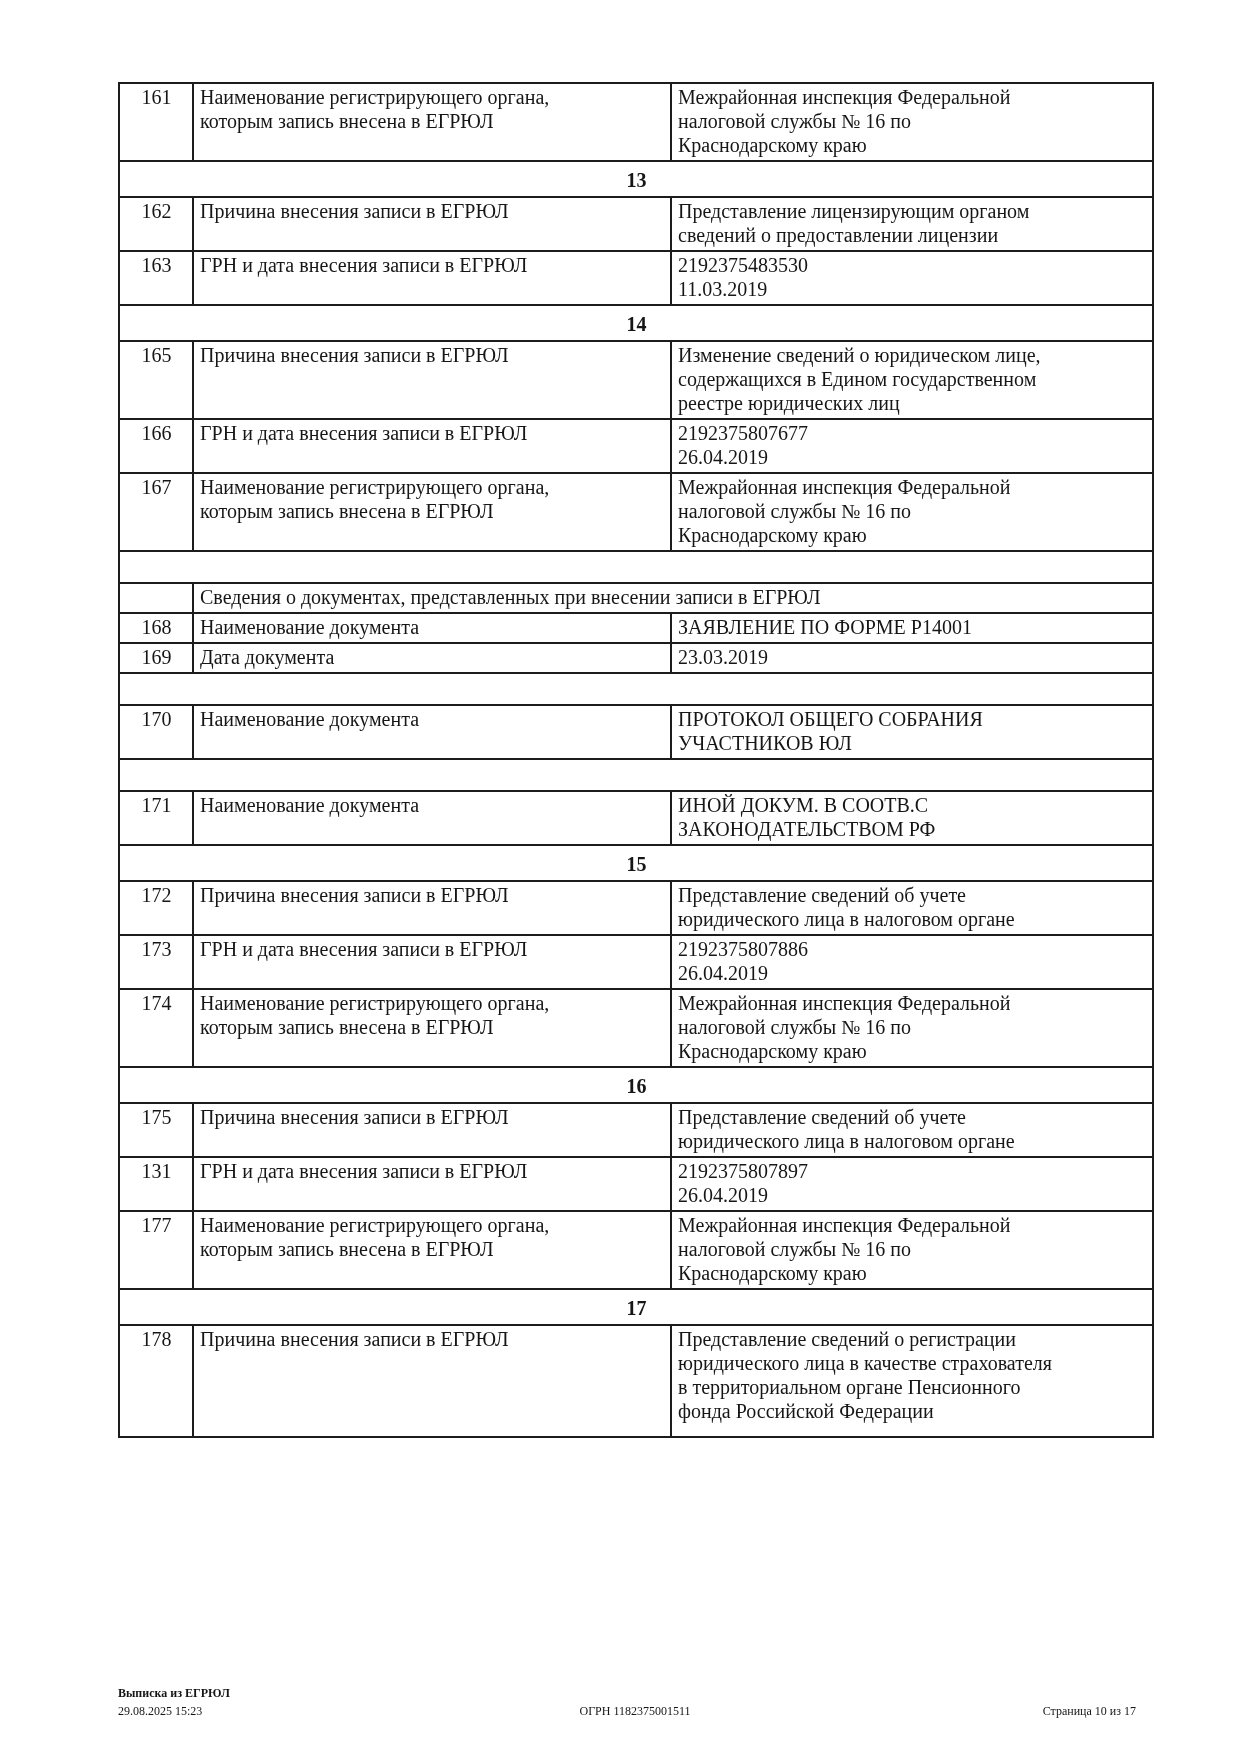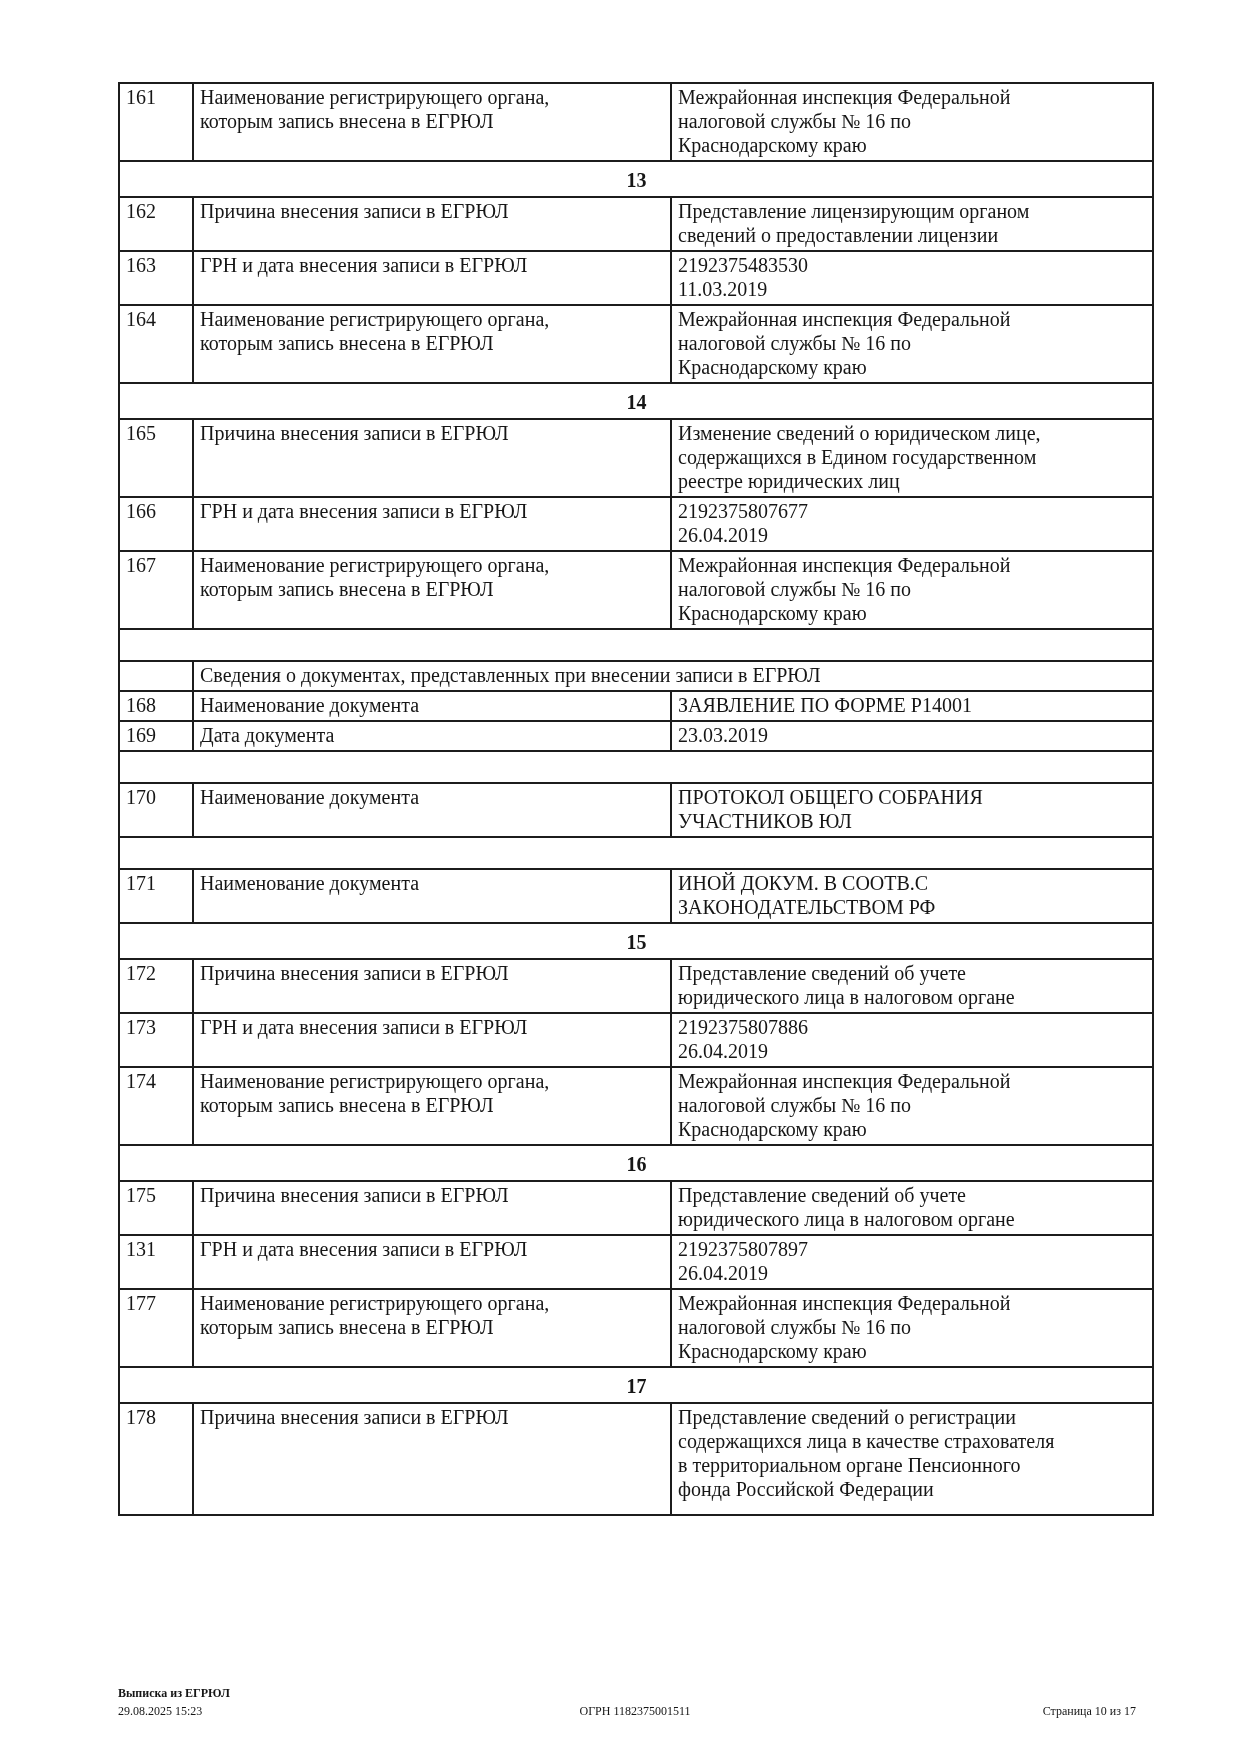--- a/index.html
+++ b/index.html
@@ -26,21 +26,21 @@
   col.c-value { width: 482px; }
   table.egrul td {
     border: 2px solid #1c1c1c;
     vertical-align: top;
     font-size: 20px;
     line-height: 24px;
     padding: 1px 5px 3px 6px;
     white-space: pre-line;
     overflow: hidden;
   }
-  td.num { text-align: left; padding-left: 2px; padding-right: 2px; }
+  td.num { text-align: center; padding-left: 2px; padding-right: 2px; }
   tr.section td {
     text-align: center;
     font-weight: bold;
     white-space: normal;
     height: 26px;
     padding-top: 6px;
     padding-bottom: 2px;
   }
   tr.blank td { height: 26px; }
   tr.tall { height: 112px; margin-top: 46px; }
@@ -96,28 +96,20 @@
         <td class="label">Причина внесения записи в ЕГРЮЛ</td>
         <td class="value">Представление лицензирующим органом
 сведений о предоставлении лицензии</td>
       </tr>
       <tr>
         <td class="num">163</td>
         <td class="label">ГРН и дата внесения записи в ЕГРЮЛ</td>
         <td class="value">2192375483530
 11.03.2019</td>
       </tr>
-      <tr>
-        <td class="num">164</td>
-        <td class="label">Наименование регистрирующего органа,
-которым запись внесена в ЕГРЮЛ</td>
-        <td class="value">Межрайонная инспекция Федеральной
-налоговой службы № 16 по
-Краснодарскому краю</td>
-      </tr>
       <tr class="section">
         <td colspan="3">14</td>
       </tr>
       <tr>
         <td class="num">165</td>
         <td class="label">Причина внесения записи в ЕГРЮЛ</td>
         <td class="value">Изменение сведений о юридическом лице,
 содержащихся в Едином государственном
 реестре юридических лиц</td>
       </tr>
@@ -216,21 +208,21 @@
 налоговой службы № 16 по
 Краснодарскому краю</td>
       </tr>
       <tr class="section">
         <td colspan="3">17</td>
       </tr>
       <tr class="tall">
         <td class="num">178</td>
         <td class="label">Причина внесения записи в ЕГРЮЛ</td>
         <td class="value">Представление сведений о регистрации
-содержащихся лица в качестве страхователя
+юридического лица в качестве страхователя
 в территориальном органе Пенсионного
 фонда Российской Федерации</td>
       </tr>
     </tbody>
   </table>
 
   <div class="footer">
     <div class="f-left">
       <div class="f-doc">Выписка из ЕГРЮЛ</div>
       <div class="f-dt">29.08.2025 15:23</div>

